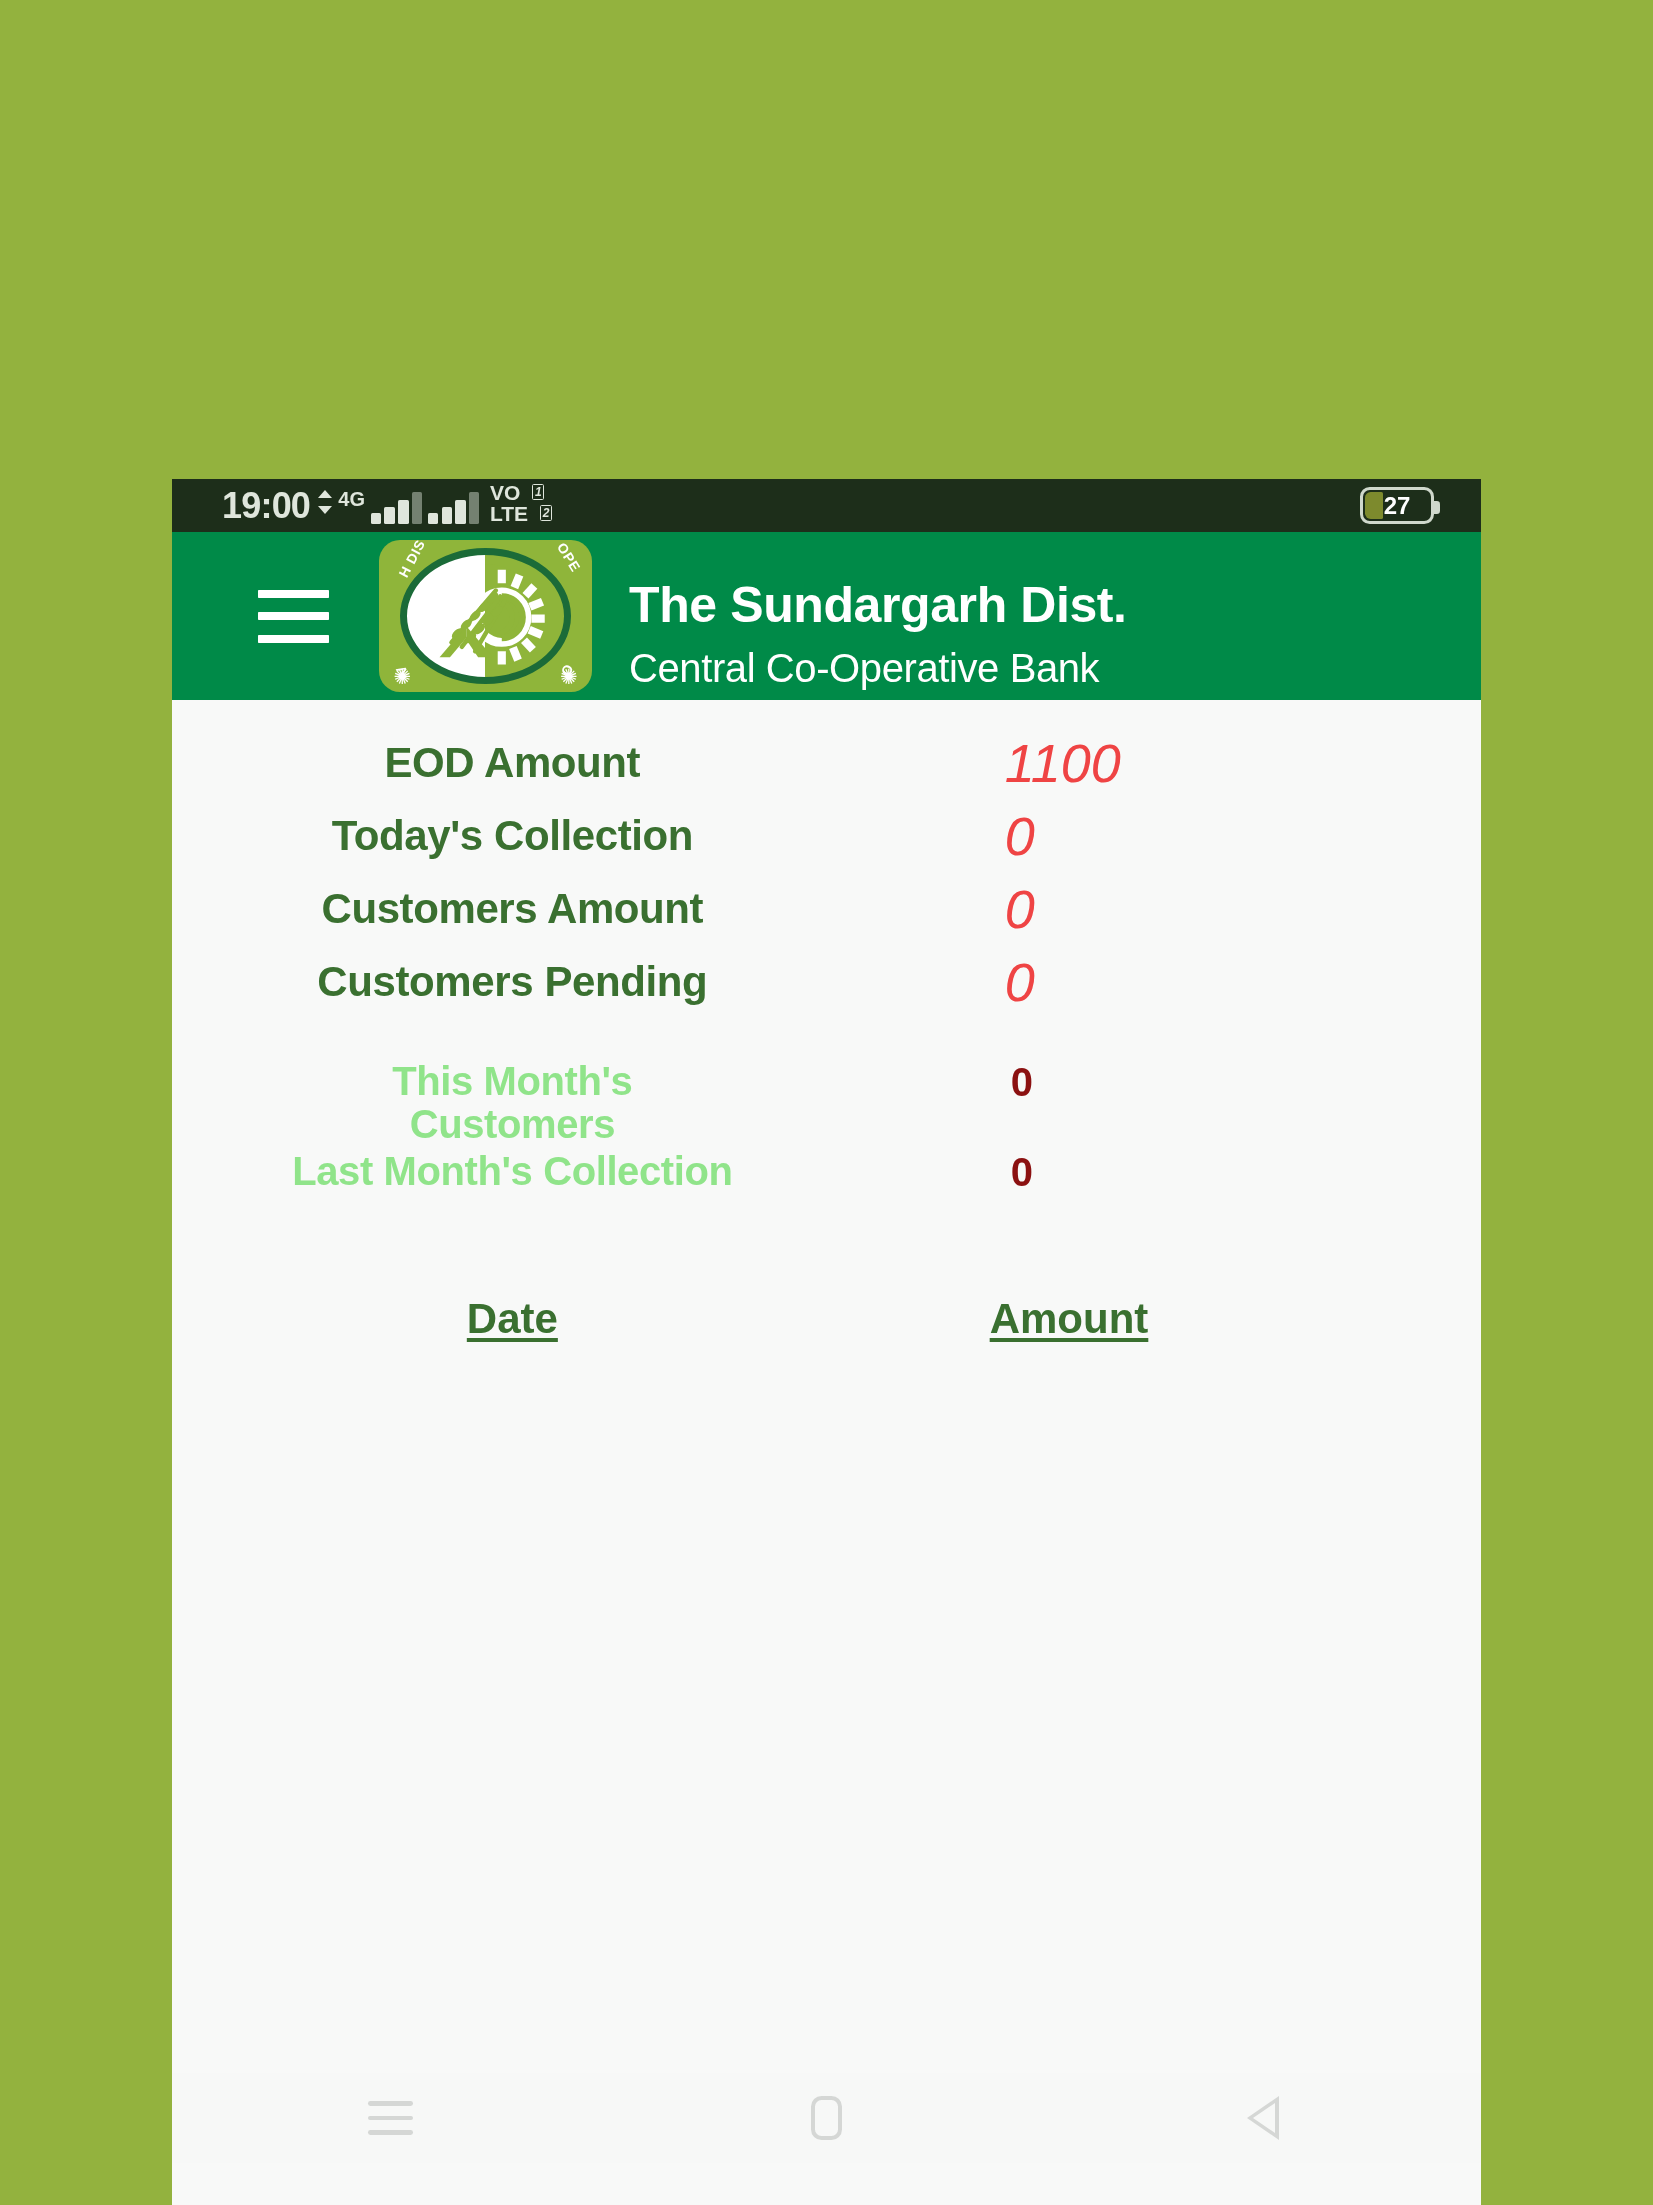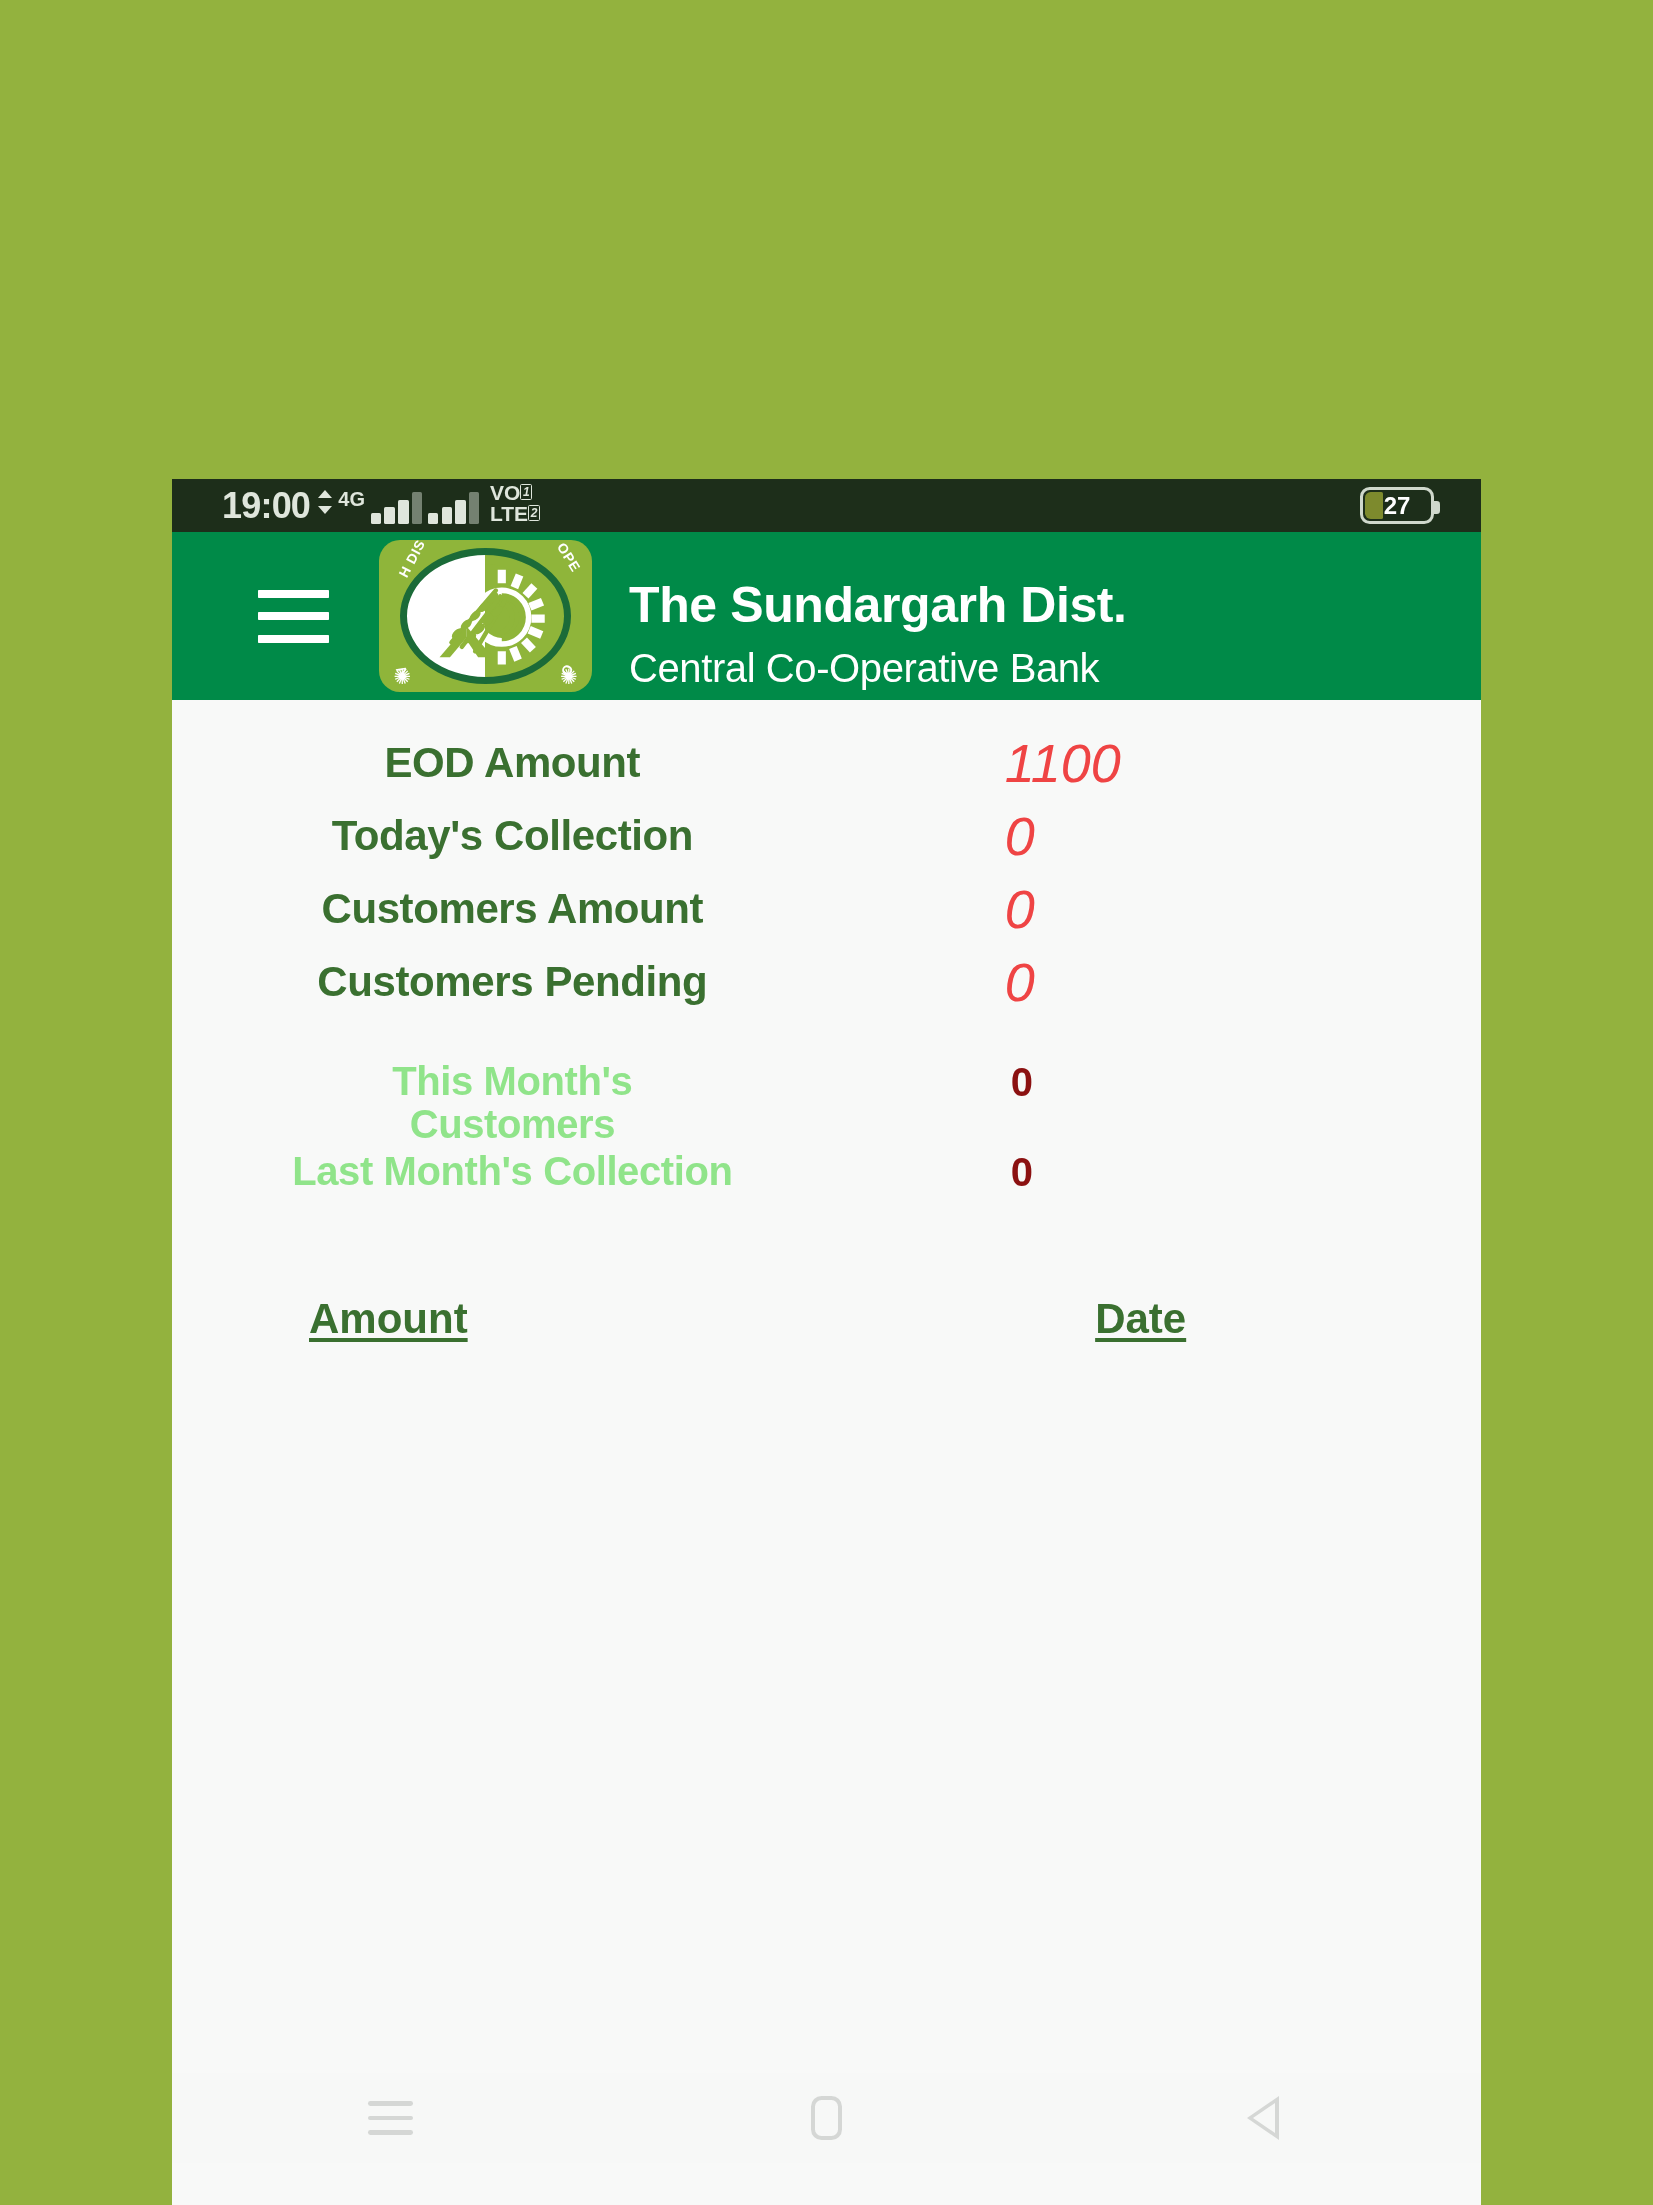--- a/index.html
+++ b/index.html
@@ -51,21 +51,21 @@
   }
   .bars { display:flex; align-items:flex-end; gap:3.2px; height:32px; }
   .bars i { display:block; width:10.5px; background:#dfe6dc; border-radius:1.6px; }
   .bars i.b1 { height:10.5px; }
   .bars i.b2 { height:17px; }
   .bars i.b3 { height:24px; }
   .bars i.b4 { height:32px; opacity:.45; }
 
   .volte { display:flex; flex-direction:column; justify-content:center;
            line-height:1.0; margin-left:4.8px; }
-  .volte span { color:#dfe6dc; font-size:21px; font-weight:700; display:flex; align-items:center; gap:0;}
+  .volte span { color:#dfe6dc; font-size:21px; font-weight:700; display:flex; align-items:center; gap:12px;}
   .simbox {
     display:inline-block; border:1.6px solid #dfe6dc; color:#dfe6dc;
     font-size:12px; font-weight:700; line-height:1;
     padding:0.8px 1.6px; border-radius:1.6px;
   }
 
   #sb-right { margin-left:auto; padding-right:47px; display:flex; align-items:center;text-align:right; }
   .battery {
     position:relative; width:74px; height:37px;
     border:3.2px solid #cfd8cc; border-radius:9.7px;
@@ -321,22 +321,22 @@
         <div class="lbl">This Month's Customers</div>
         <div class="val">0</div>
       </div>
       <div class="month-row">
         <div class="lbl">Last Month's Collection</div>
         <div class="val">0</div>
       </div>
     </div>
 
     <div id="table-head">
+      <div class="th date">Date</div>
       <div class="th amount">Amount</div>
-      <div class="th date">Date</div>
     </div>
 
     <div id="table-body"></div>
 
     <div id="navbar">
       <div class="nav-btn">
         <span class="nav-recents">
             <i></i>
             <i></i>
             <i></i>

